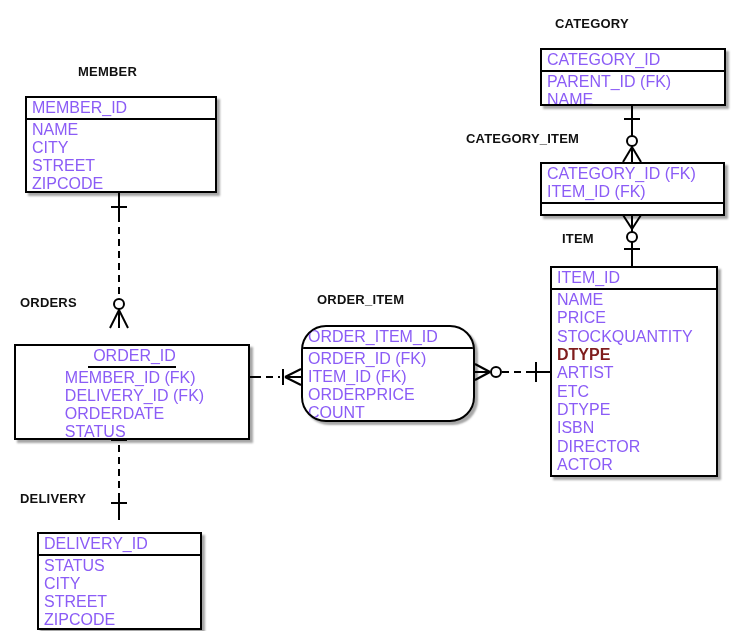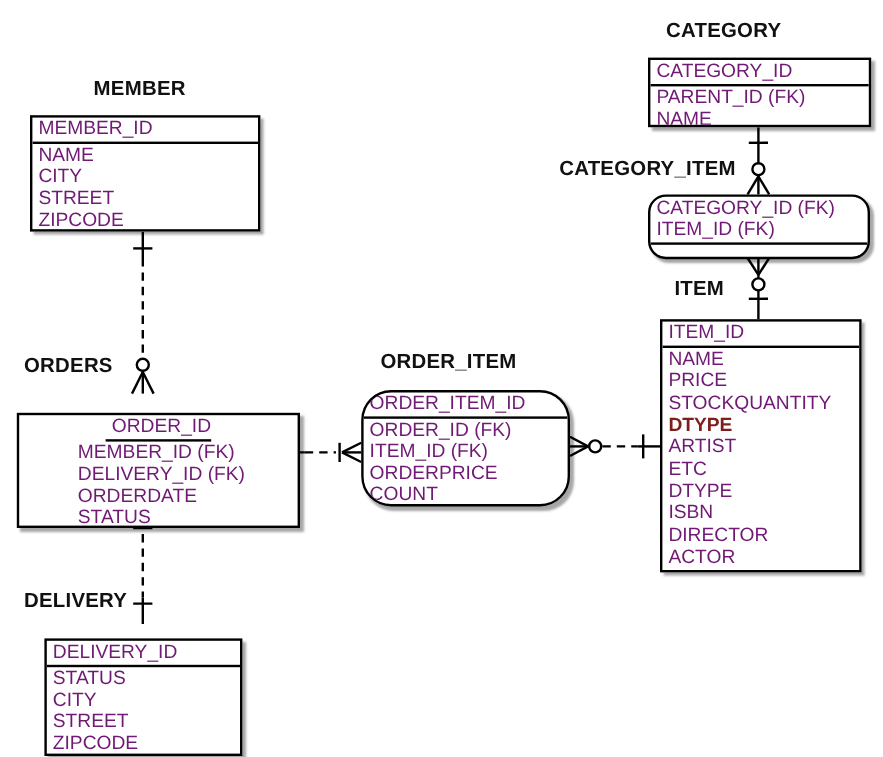--- a/index.html
+++ b/index.html
@@ -12,21 +12,21 @@
     overflow: hidden;
   }
   #connectors {
     position: absolute;
     left: 0; top: 0;
     width: 736px; height: 631px;
     pointer-events: none;
   }
   .entity-title {
     position: absolute;
-    font-size: 17px;
+    font-size: 13px;
     font-weight: bold;
     color: #111111;
     white-space: nowrap;
     letter-spacing: 0.2px;
   }
   .entity {
     position: absolute;
     box-sizing: border-box;
     background: #ffffff;
     border: 2px solid #000000;
@@ -53,36 +53,36 @@
     flex-direction: column;
     padding: 1px 0;
   }
   ul.fields li {
     flex: 1;
     display: flex;
     align-items: center;
   }
   .field {
     font-size: 16px;
-    color: #701a75;
+    color: #8b5cf6;
     padding-left: 5px;
     white-space: nowrap;
     overflow: hidden;
   }
   .field.bold {
     font-weight: bold;
     color: #7f1d1d;
   }
   
   #t-member        { left: 39px;  top: 64px; margin-left: 39px;  }
   #e-member        { left: 25px;  top: 96px;  width: 192px; height: 97px;  }
   #t-category      { left: 555px; top: 16px;  }
   #e-category      { left: 540px; top: 48px;  width: 186px; height: 58px;  }
   #t-category-item { left: 466px; top: 131px; }
-  #e-category-item { left: 540px; top: 162px; width: 185px; height: 54px; border-radius: 15px;  }
+  #e-category-item { left: 540px; top: 162px; width: 185px; height: 54px;  }
   #t-item          { left: 562px; top: 231px; }
   #e-item          { left: 550px; top: 266px; width: 168px; height: 211px; }
   #t-orders        { left: 20px;  top: 295px; }
   #e-orders        { left: 14px;  top: 344px; width: 236px; height: 96px; align-items: center;  }
   #t-order-item    { left: 317px; top: 292px; }
   #e-order-item    { left: 301px; top: 325px; width: 174px; height: 97px; border-radius: 25px;  }
   #t-delivery      { left: 20px;  top: 491px; }
   #e-delivery      { left: 37px;  top: 532px; width: 165px; height: 98px;  }
 
   #connectors line, #connectors path { stroke: #000000; stroke-width: 2; fill: none; }

